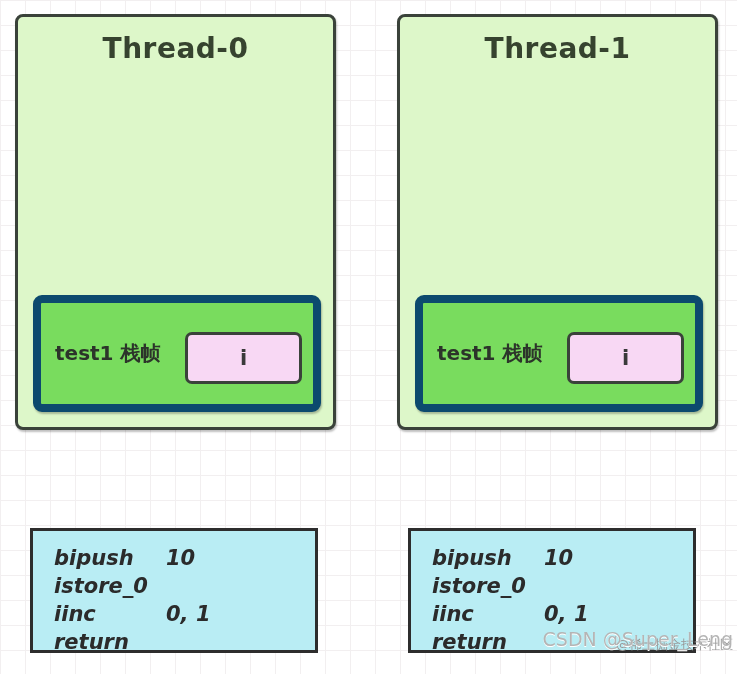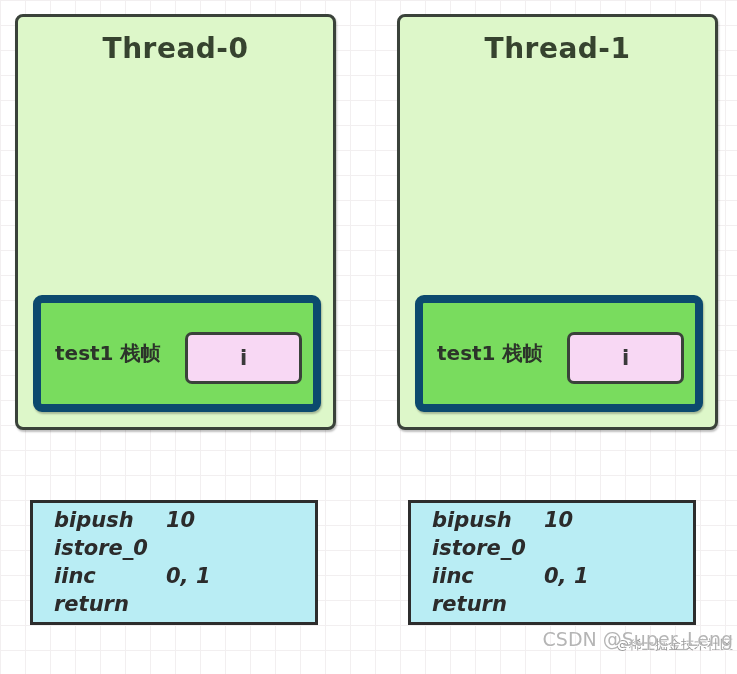--- a/index.html
+++ b/index.html
@@ -84,27 +84,27 @@
     align-items: center;
     justify-content: center;
     font-size: 21px;
     font-weight: bold;
     color: #3a3a3a;
   }
 
   
   .bc-box {
     position: absolute;
-    top: 500px;
+    top: 528px;
     width: 288px;
     height: 125px;
     box-sizing: border-box;
     background: #b9edf4;
     border: 3px solid #2d2d2d;
-    padding: 3px 0 0 21px;
+    padding: 13px 0 0 21px;
   }
   .bc-box.b0 { left: 30px; }
   .bc-box.b1 { left: 408px; }
 
   .bc-line {
     font-size: 21px;
     font-weight: bold;
     font-style: italic;
     color: #2b2b2b;
     line-height: 28px;

